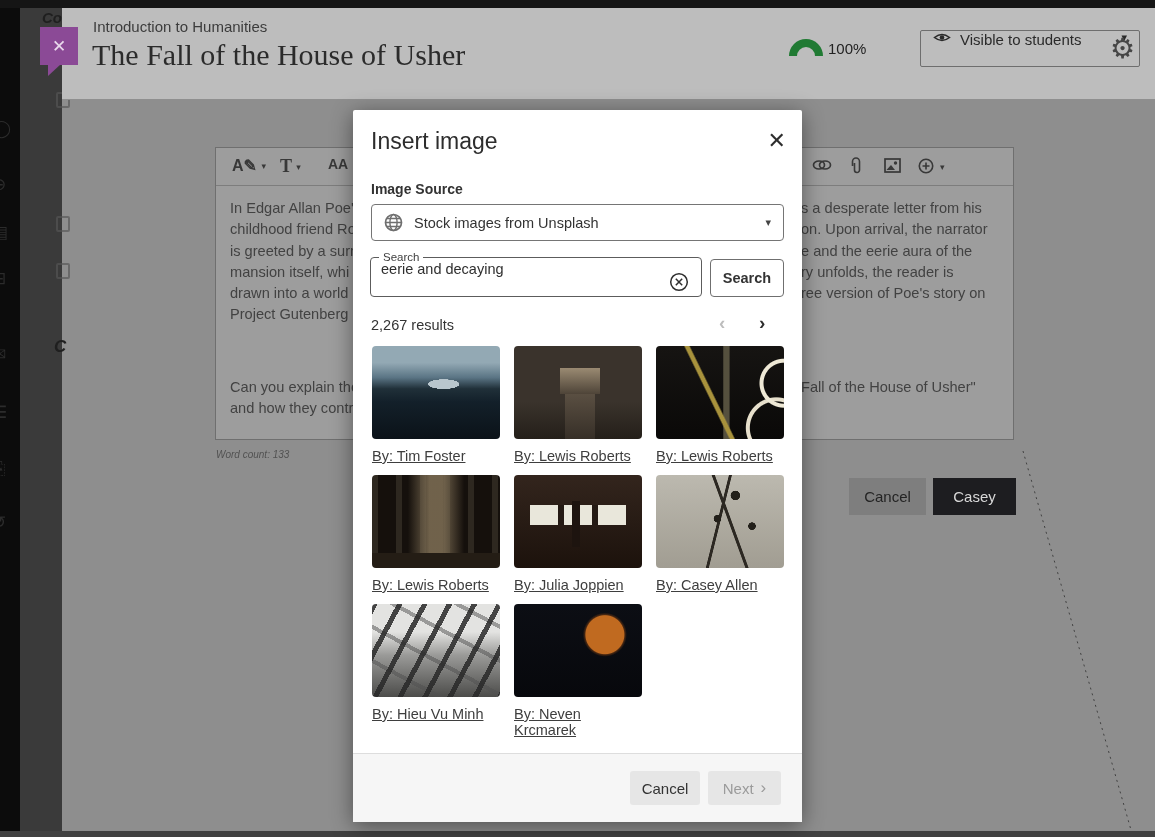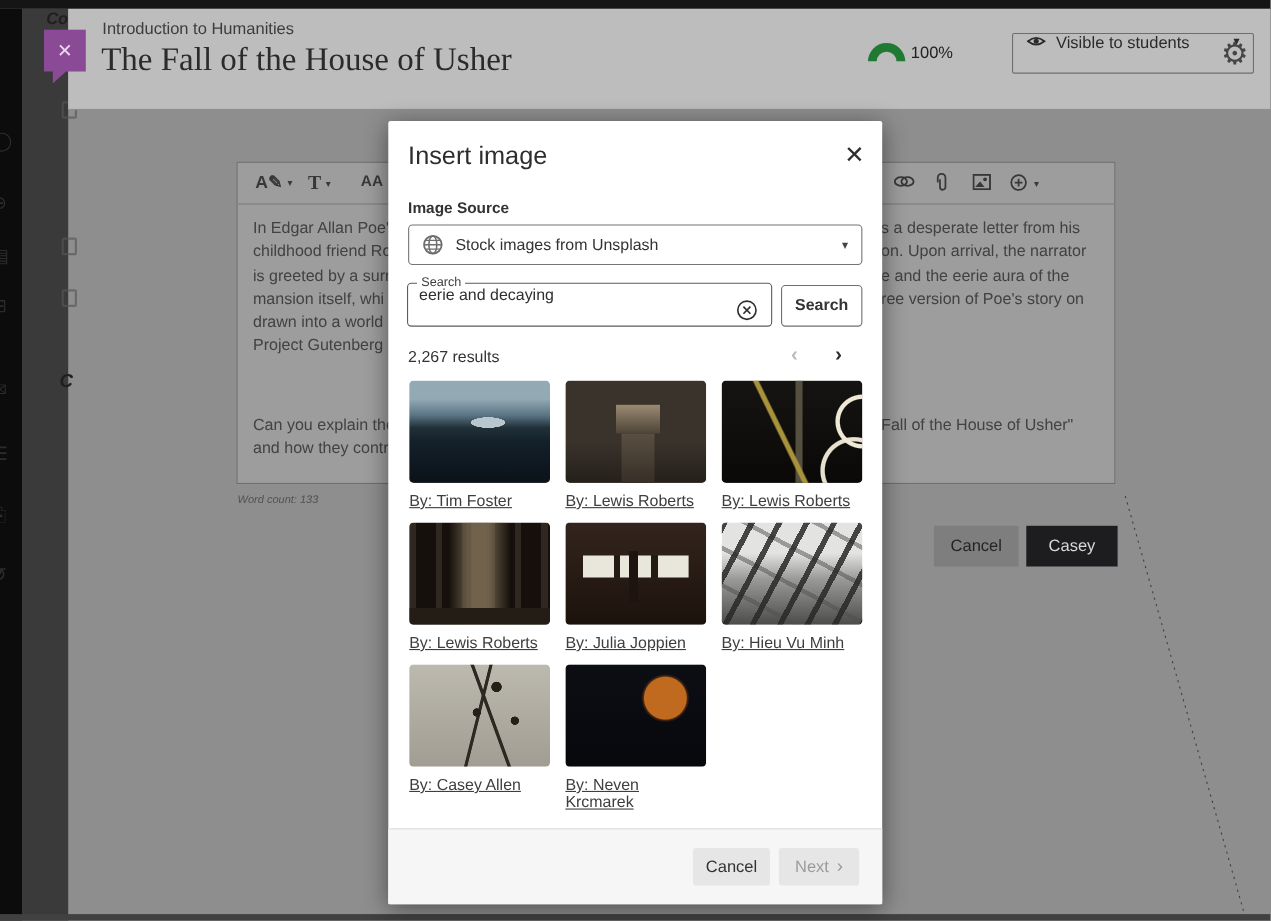--- a/index.html
+++ b/index.html
@@ -184,20 +184,21 @@
     <div>childhood friend Ro</div>
   <div>is greeted by a surr</div>
     <div>mansion itself, whi</div>
   <div>drawn into a world</div>
     <div>Project Gutenberg</div>
 </div>
 <div class="abs etext" style="left:801px; top:198px;">
   <div>s a desperate letter from his</div>
     <div>on. Upon arrival, the narrator</div>
   <div>e and the eerie aura of the</div>
+    <div>ry unfolds, the reader is</div>
   <div>ree version of Poe's story on</div>
 </div>
 <div class="abs etext" style="left:230px; top:377px;">
   <div>Can you explain the</div>
     <div>and how they contr</div>
 </div>
 <div class="abs etext" style="left:801px; top:377px;">
   <div>Fall of the House of Usher"</div>
 </div>
 
@@ -258,26 +259,26 @@
     </div>
     <div class="cell">
       <div class="ph ph5"></div>
       <a class="credit">By: Lewis Roberts</a>
     </div>
     <div class="cell">
       <div class="ph ph6"></div>
       <a class="credit">By: Julia Joppien</a>
     </div>
     <div class="cell">
+      <div class="ph ph8"></div>
+      <a class="credit">By: Casey Allen</a>
+    </div>
+    <div class="cell">
       <div class="ph ph7"></div>
       <a class="credit">By: Hieu Vu Minh</a>
-    </div>
-    <div class="cell">
-      <div class="ph ph8"></div>
-      <a class="credit">By: Casey Allen</a>
     </div>
     <div class="cell">
       <div class="ph ph9"></div>
       <a class="credit">By: Neven Krcmarek</a>
     </div>
   </div>
 
   <div class="m-footer">
     <div class="f-btn" style="left:277px; width:70px; color:#333;">
       <span>Cancel</span>

